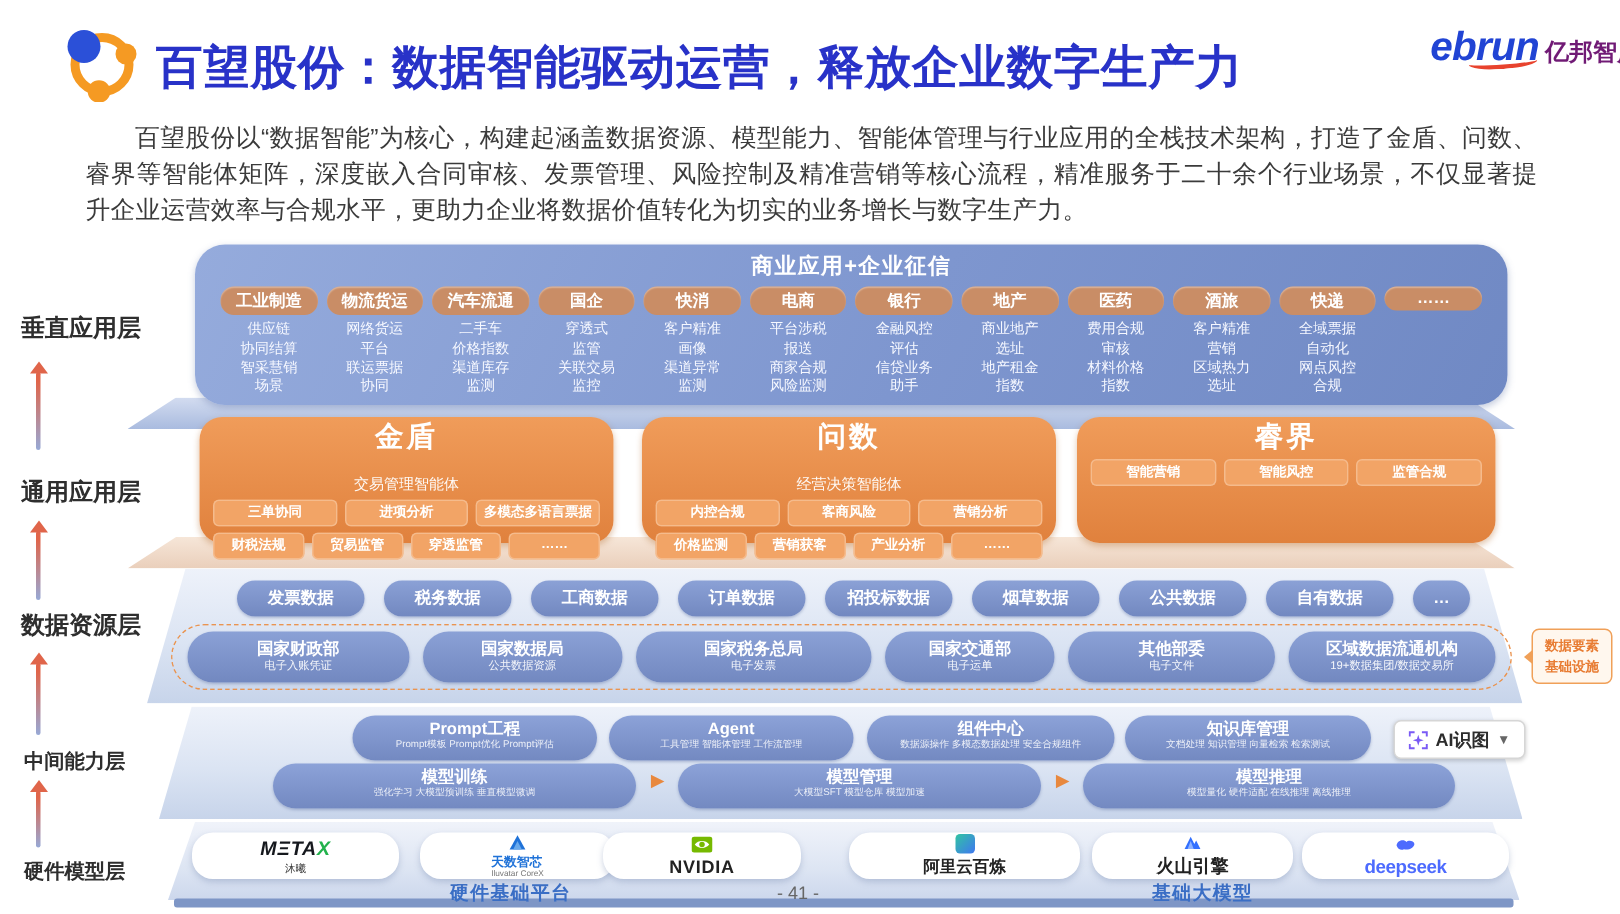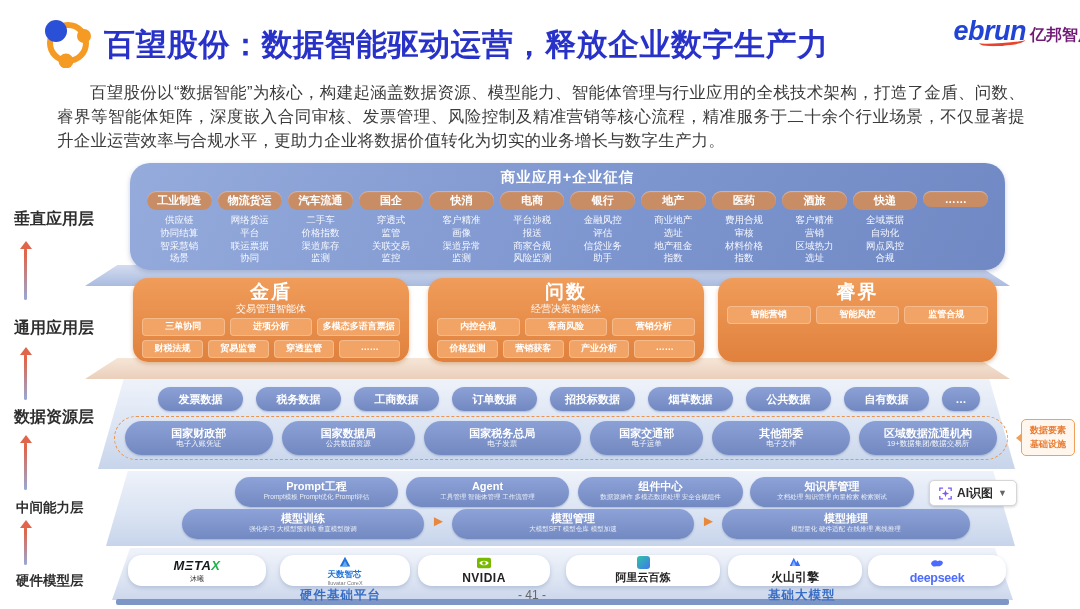--- a/index.html
+++ b/index.html
@@ -53,21 +53,21 @@
   .ind-tab{background:#c98d66;border-radius:9px;color:#fff;font-size:11px;font-weight:700;text-align:center;
            padding:2px 0;white-space:nowrap;box-shadow:inset 0 1px 1px rgba(255,255,255,.35);}
   .ind-lines{margin-top:4px;}
   .ind-line{font-size:9.5px;color:#f6f8ff;text-align:center;line-height:1.35;white-space:nowrap;}
 
   
   .agent-box{position:absolute;top:278px;height:84px;border-radius:15px;
              background:linear-gradient(180deg,#f09c5a 0%,#e0813d 100%);
              box-shadow:0 2px 4px rgba(180,110,50,.4);padding:4px 9px 0;}
   .agent-title{text-align:center;color:#fff;font-size:19px;font-weight:800;line-height:1.05;letter-spacing:2px;}
-  .agent-sub{text-align:center;color:#fff;font-size:10px;opacity:.95;line-height:1.1;margin-top:1px;}
+  .agent-sub{text-align:center;color:#fff;font-size:10px;opacity:.95;line-height:1.1;margin-top:16px;}
   .chip-row{display:flex;gap:5px;margin-top:4px;}
   .chip{flex:1;background:#f2a466;border-radius:4px;color:#fff;font-size:9px;font-weight:700;text-align:center;
         padding:2px 0 3px;white-space:nowrap;overflow:hidden;box-shadow:inset 0 0 0 1px rgba(255,255,255,.25);}
 
   
   .src-row{left:158px;top:387px;width:822px;display:flex;gap:13px;align-items:center;}
   .src-pill{flex:1;height:24px;line-height:24px;background:linear-gradient(180deg,#8ba1d6,#7288c0);
             border-radius:12px;color:#fff;font-size:11px;font-weight:700;text-align:center;white-space:nowrap;
             box-shadow:0 1px 2px rgba(90,110,160,.4);}
   .src-pill.small{flex:0 0 38px;}
@@ -391,21 +391,21 @@
     <div class="hw-pill" style="left: 280px; width: 130px;">
       <svg class="lg-svg" viewBox="0 0 16 16">
         <path d="M8 2 L14 13 L2 13 Z" fill="#1f72d8"></path>
         <path d="M8 6.5 L11.3 13 L4.7 13 Z" fill="#6aaaec"></path>
       </svg>
       <span class="lg-stack">
         <b>天数智芯</b>
         <i>Iluvatar CoreX</i>
       </span>
     </div>
-    <div class="hw-pill" style="left: 418px; width: 132px;">
+    <div class="hw-pill" style="left: 402px; width: 132px;">
       <svg class="lg-svg" viewBox="0 0 16 16">
         <rect x="0" y="2" width="16" height="12" rx="2" fill="#76b900"></rect>
         <path d="M2.5 8 C5 4.5 11 4.5 13.5 8 C11 11.5 5 11.5 2.5 8 Z" fill="#fff"></path>
         <circle cx="8" cy="8" r="2.1" fill="#76b900"></circle>
       </svg>
       <span class="lg-nvidia">NVIDIA</span>
     </div>
     <div class="hw-pill" style="left: 566px; width: 154px;">
       <span class="lg-ali"></span>
       <span class="lg-ali-txt">阿里云百炼</span>

